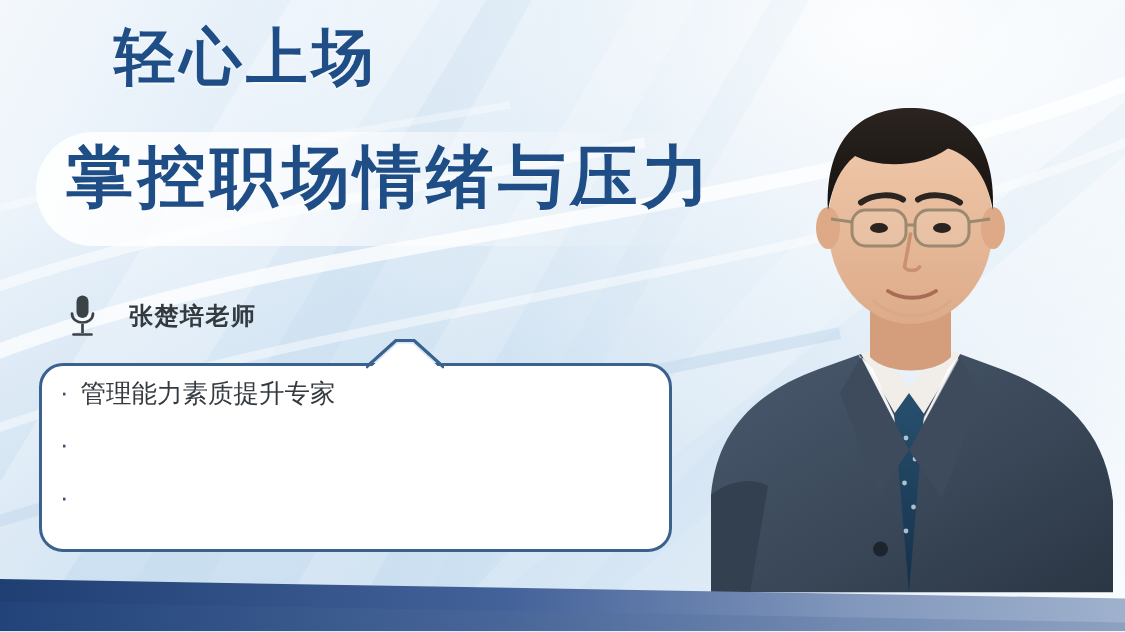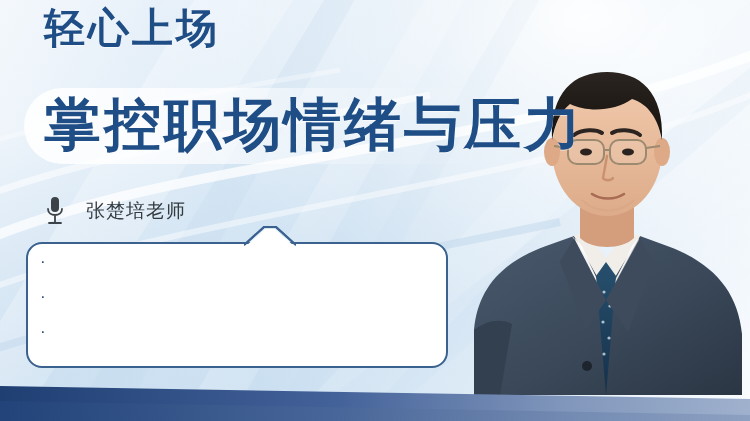--- a/index.html
+++ b/index.html
@@ -61,36 +61,36 @@
   .title-line-1, .title-line-2 {
     position: absolute;
     left: 44px;
     color: #1f4e87;
     font-weight: 700;
     letter-spacing: 3px;
     white-space: nowrap;
     line-height: 1;
     text-shadow: 0 1px 0 rgba(255,255,255,0.5);
   }
-  .title-line-1 { top: 8px;  font-size: 41px; }
-  .title-line-2 { top: 96px;  font-size: 57px; font-family: Liberation Serif, serif; }
+  .title-line-1 { top: 18px;  font-size: 41px; margin-left: 32px; }
+  .title-line-2 { top: 96px;  font-size: 45px; font-family: Liberation Serif, serif; }
 
   
   .speaker-row {
     position: absolute;
     left: 46px;
     top: 196px;
     display: flex;
     align-items: center;
     gap: 22px;
   }
   .mic-icon { width: 18px; height: 30px; display: block; }
   .speaker-name {
-    font-size: 19px;
-    font-weight: 400;
+    font-size: 16px;
+    font-weight: 700;
     color: #333a40;
     letter-spacing: 1px;
     white-space: nowrap;
     text-align: center;
   }
 
   
   .bubble {
     position: absolute;
     left: 26px;
@@ -293,20 +293,21 @@
     <svg viewBox="0 0 52 22" xmlns="http://www.w3.org/2000/svg">
       <path d="M0,21 L20,3 L32,3 L52,21" fill="none" stroke="#3b628f" stroke-width="2"></path>
       <path d="M2,22 L21,5 L31,5 L50,22 Z" fill="#ffffff"></path>
       <path d="M0,21 L20,3 L32,3 L52,21" fill="none" stroke="#3b628f" stroke-width="2"></path>
     </svg>
   </div>
 
   <ul class="bullet-list">
     <li class="bullet-item">
       <span class="bullet-dot">·</span>
+      <span>管理能力素质提升专家</span>
     </li>
     <li class="bullet-item">
       <span class="bullet-dot">·</span>
     </li>
     <li class="bullet-item">
       <span class="bullet-dot">·</span>
     </li>
   </ul>
 
 </div>

